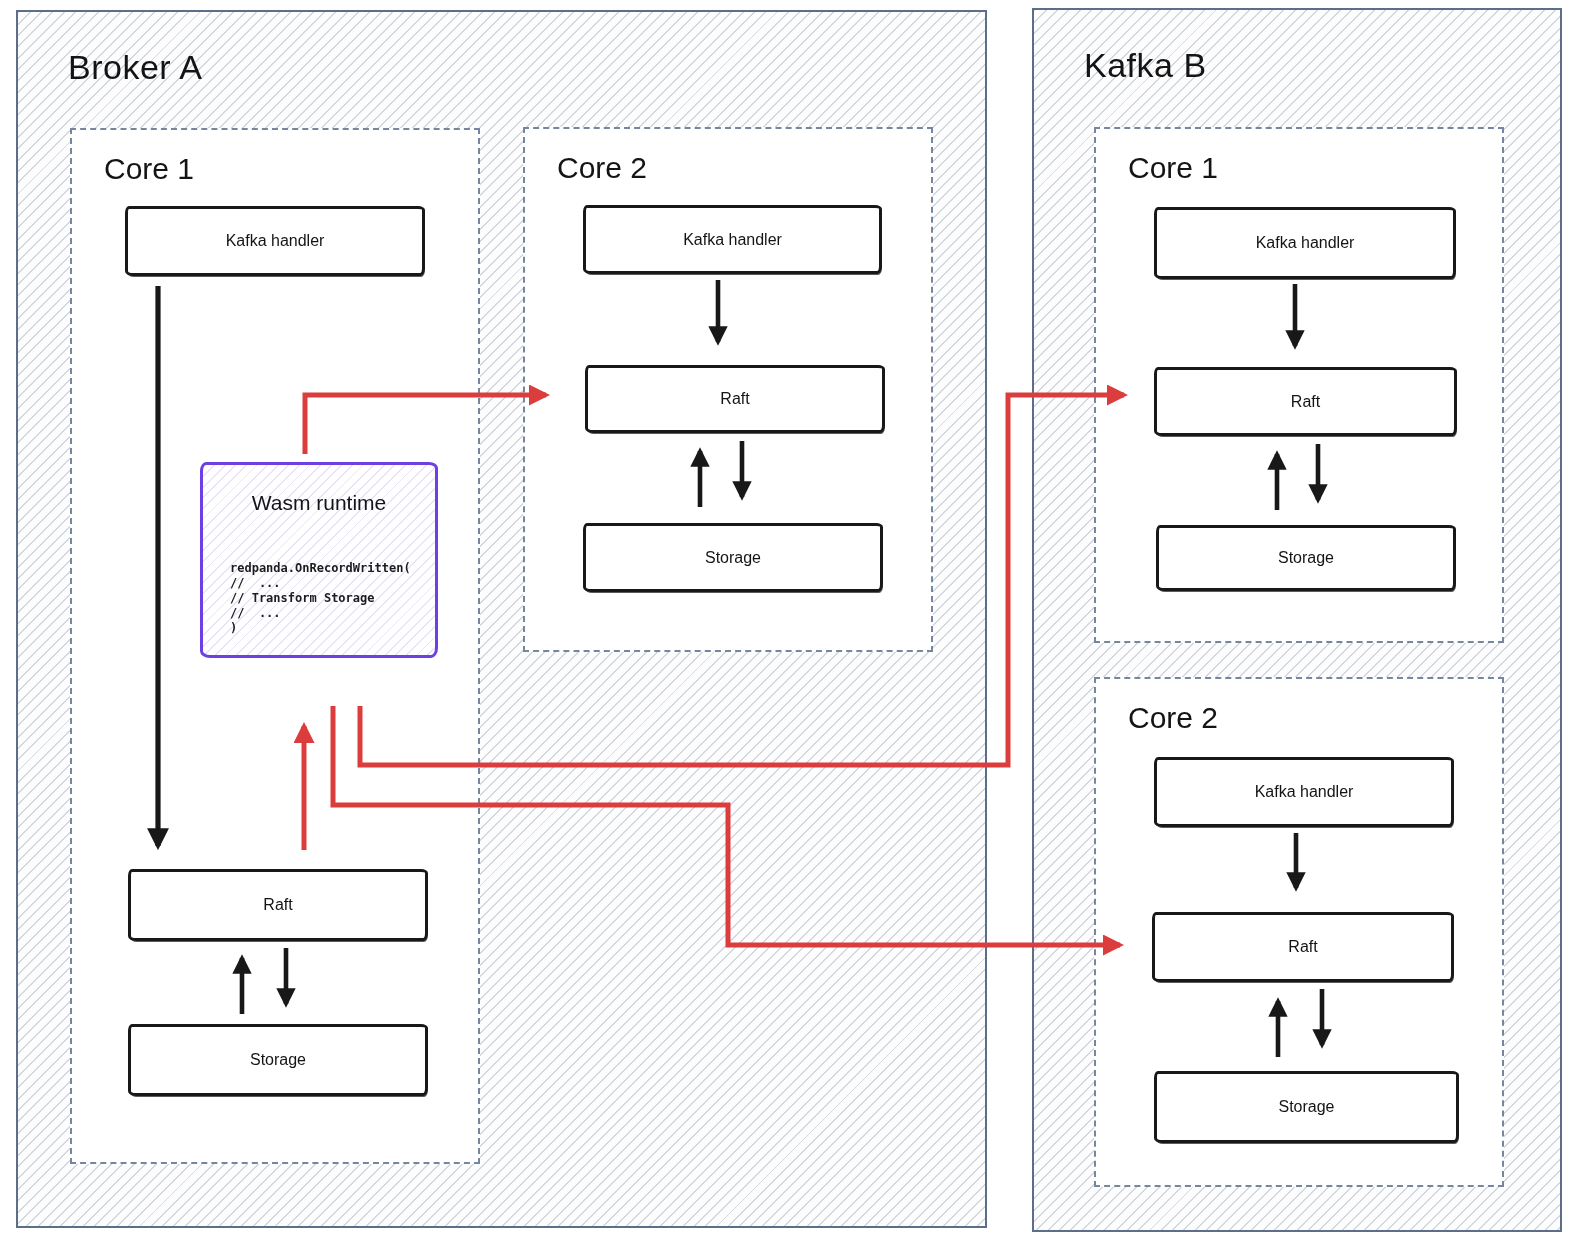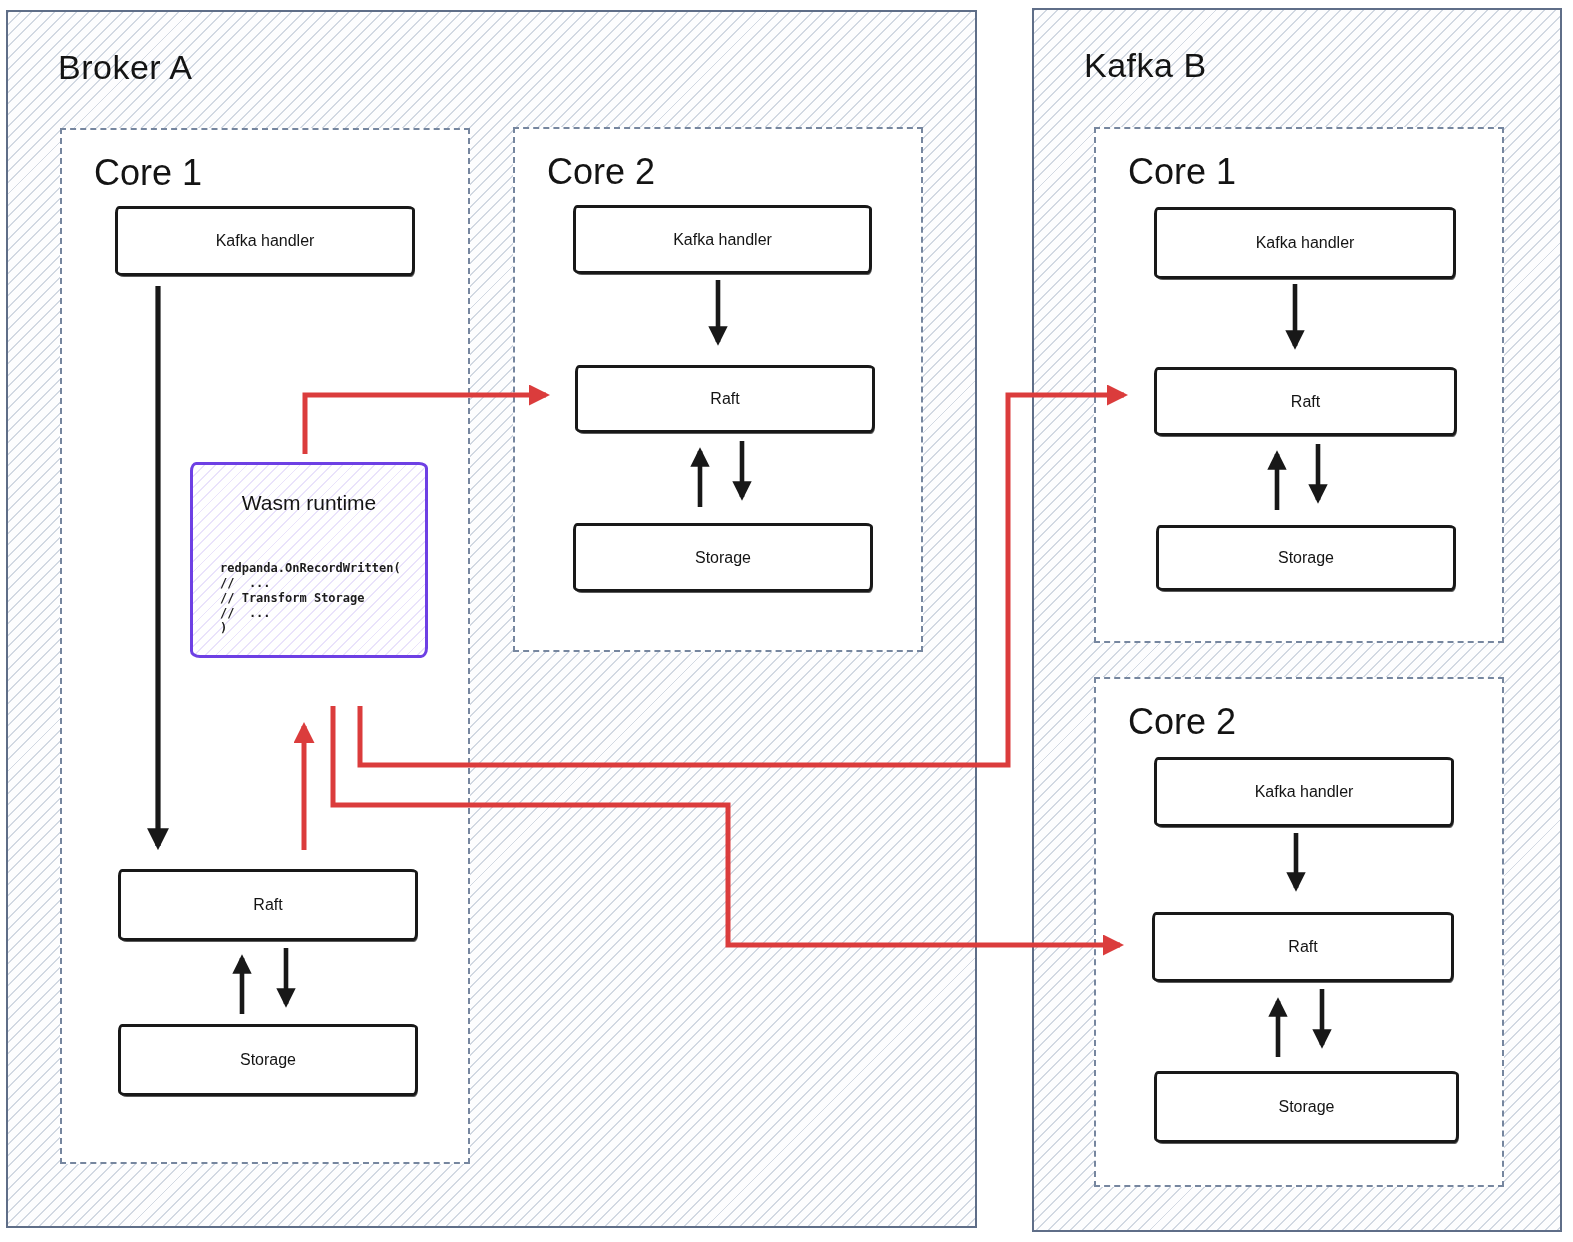--- a/index.html
+++ b/index.html
@@ -13,39 +13,39 @@
   *{margin:0;padding:0;box-sizing:border-box;}
   body{background:#ffffff;font-family:"Liberation Sans",sans-serif;color:var(--ink);}
   .canvas{position:relative;width:1573px;height:1242px;background:#ffffff;overflow:hidden;}
 
   .broker{
     position:absolute;
     border:2px solid var(--slate);
     background-color:#fdfdfe;
     background-image:repeating-linear-gradient(135deg,var(--hatch) 0px,var(--hatch) 1.4px,transparent 1.4px,transparent 8px);
   }
-  .broker-a{left:6px;top:10px;width:971px;height:1218px;}
+  .broker-a{left:16px;top:10px;width:971px;height:1218px;}
   .broker-b{left:1032px;top:8px;width:530px;height:1224px;}
   .broker-title{
     position:absolute;left:50px;top:36px;
     font-size:34px;font-weight:400;color:#141414;letter-spacing:0.5px;
   }
 
   .core{
     position:absolute;
     background:#ffffff;
     border:2px dashed var(--dash);
   }
   .core-a1{left:52px;top:116px;width:410px;height:1036px;}
   .core-a2{left:505px;top:115px;width:410px;height:525px;}
   .core-b1{left:60px;top:117px;width:410px;height:516px;}
   .core-b2{left:60px;top:667px;width:410px;height:510px;}
   .core-title{
     position:absolute;left:32px;top:22px;
-    font-size:36px;font-weight:400;color:#141414;
+    font-size:30px;font-weight:400;color:#141414;
   }
 
   .box{
     position:absolute;
     display:flex;align-items:center;justify-content:center;
     background:#ffffff;
     border:3px solid var(--ink);
     border-radius:4px 7px 5px 8px / 7px 4px 8px 5px;
     box-shadow:1px 2px 0 -1px rgba(22,22,22,0.7);
     font-size:16px;color:#141414;

